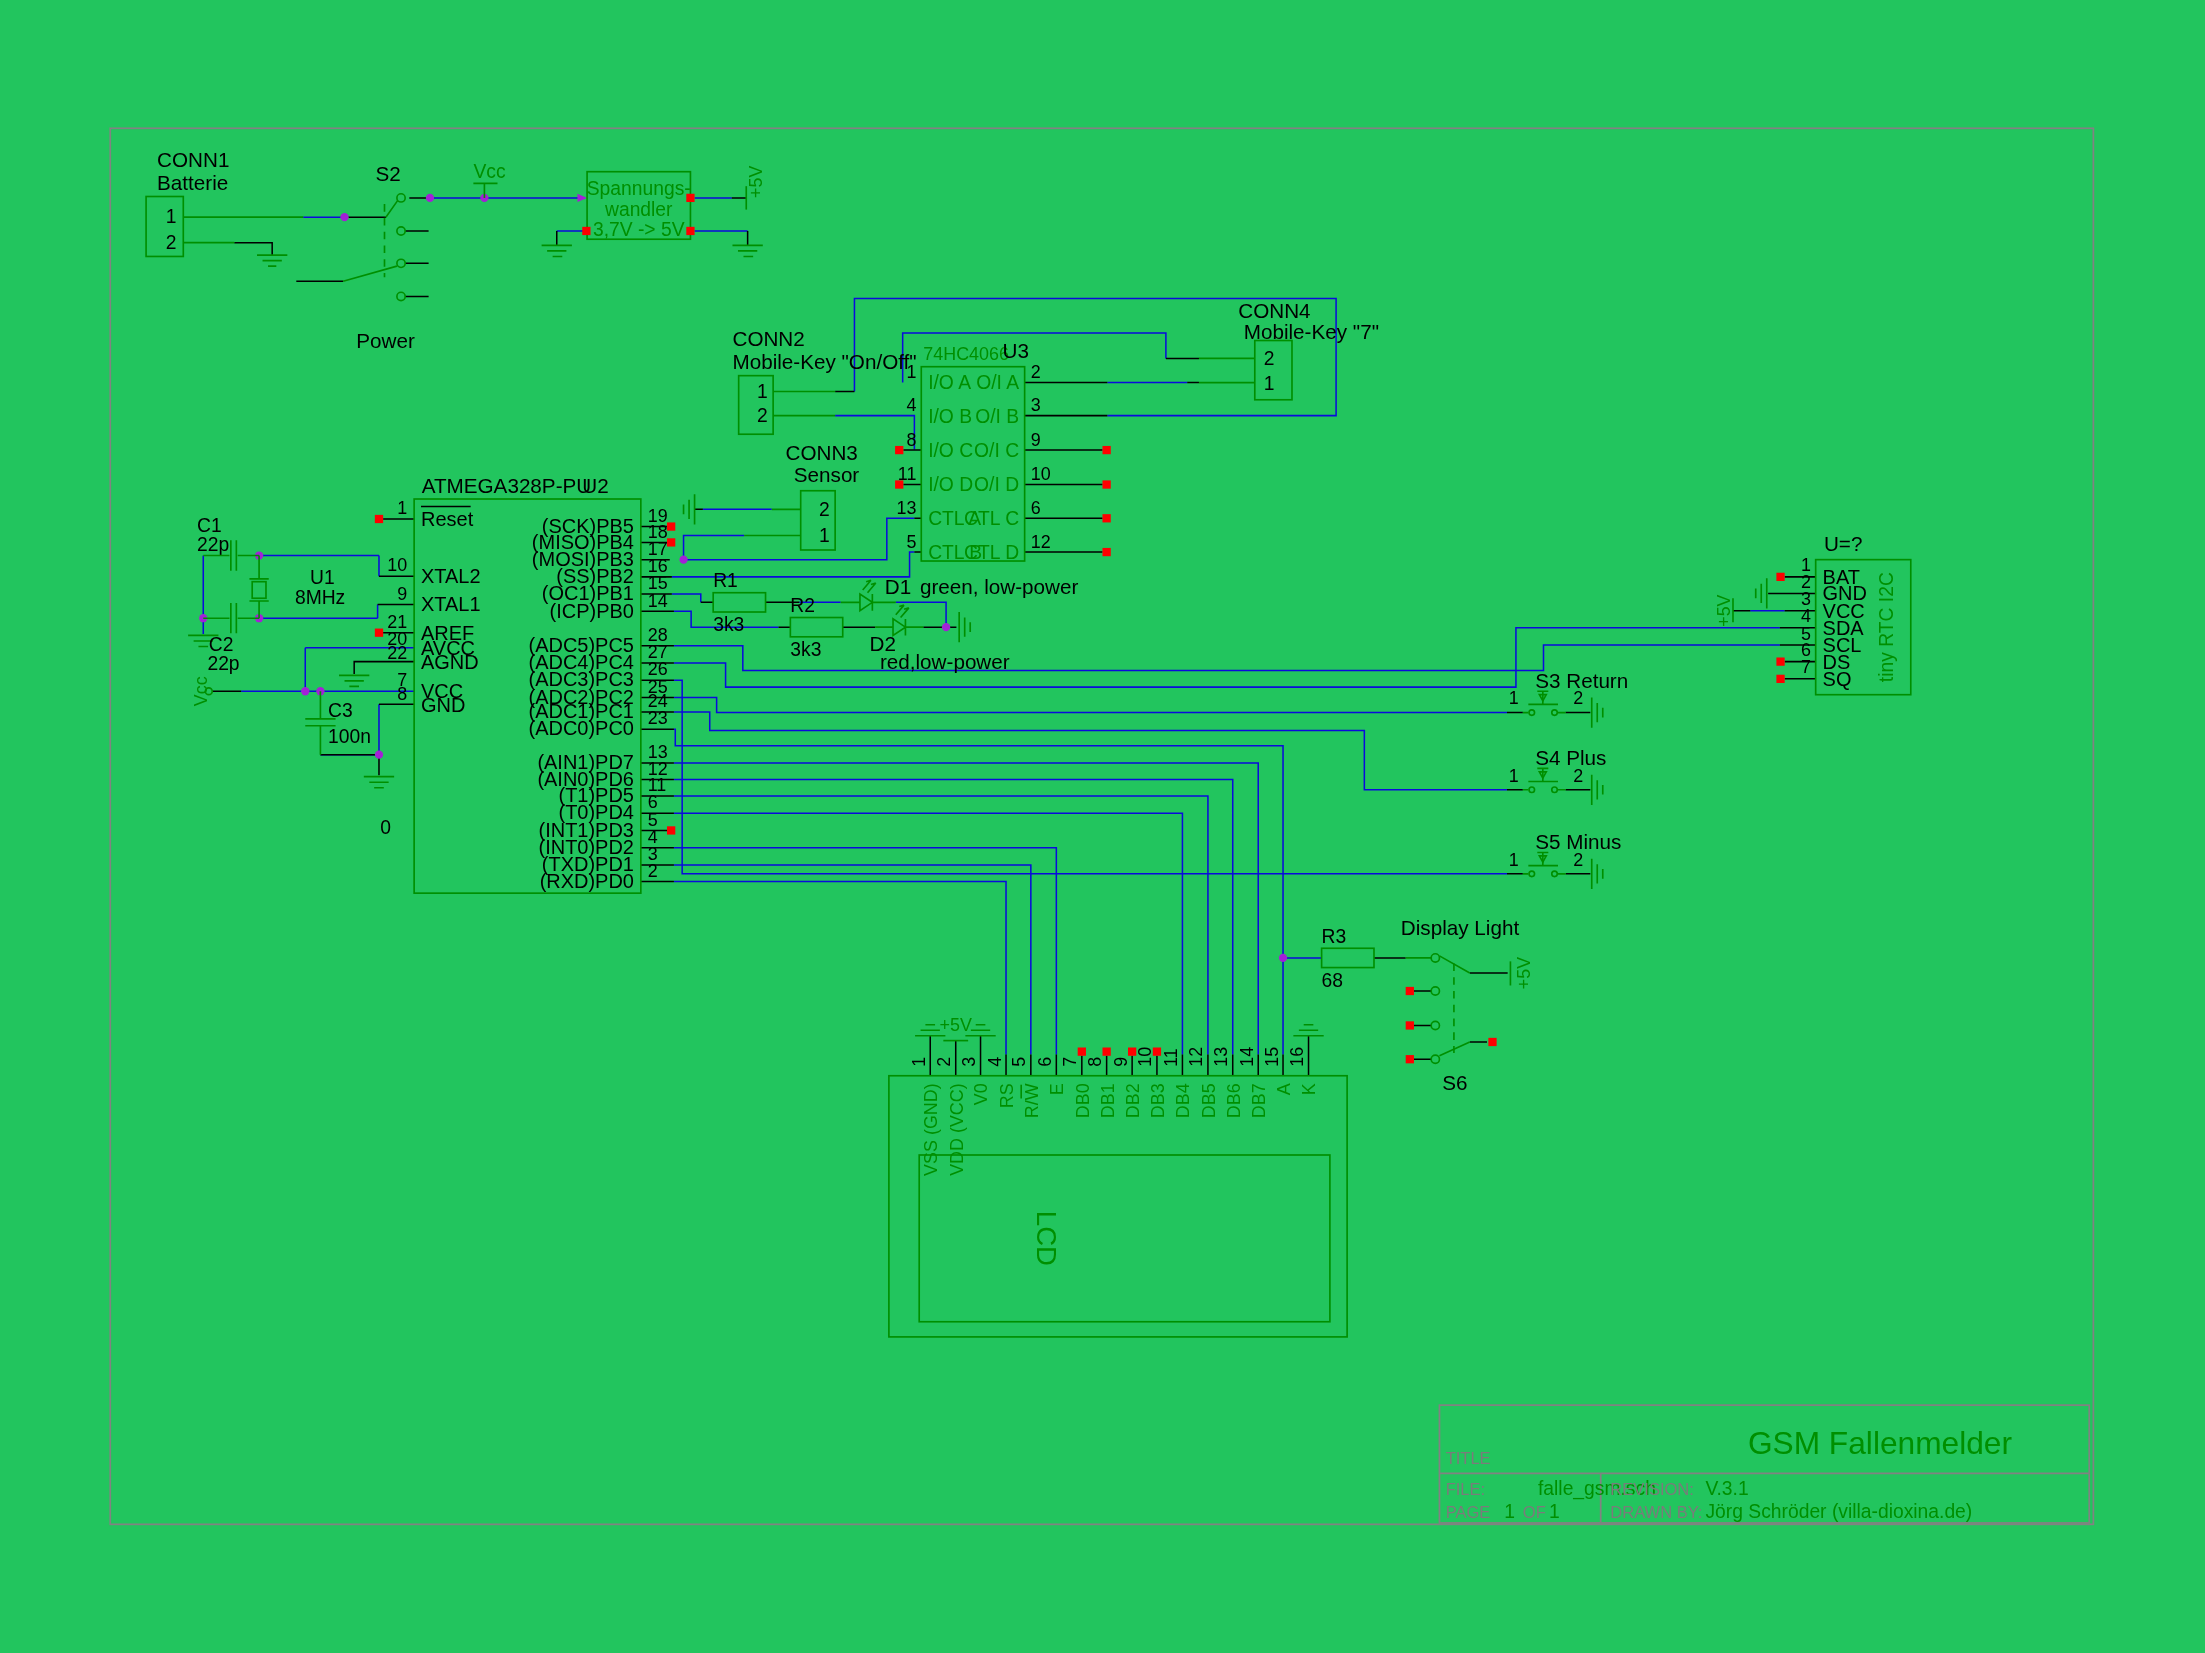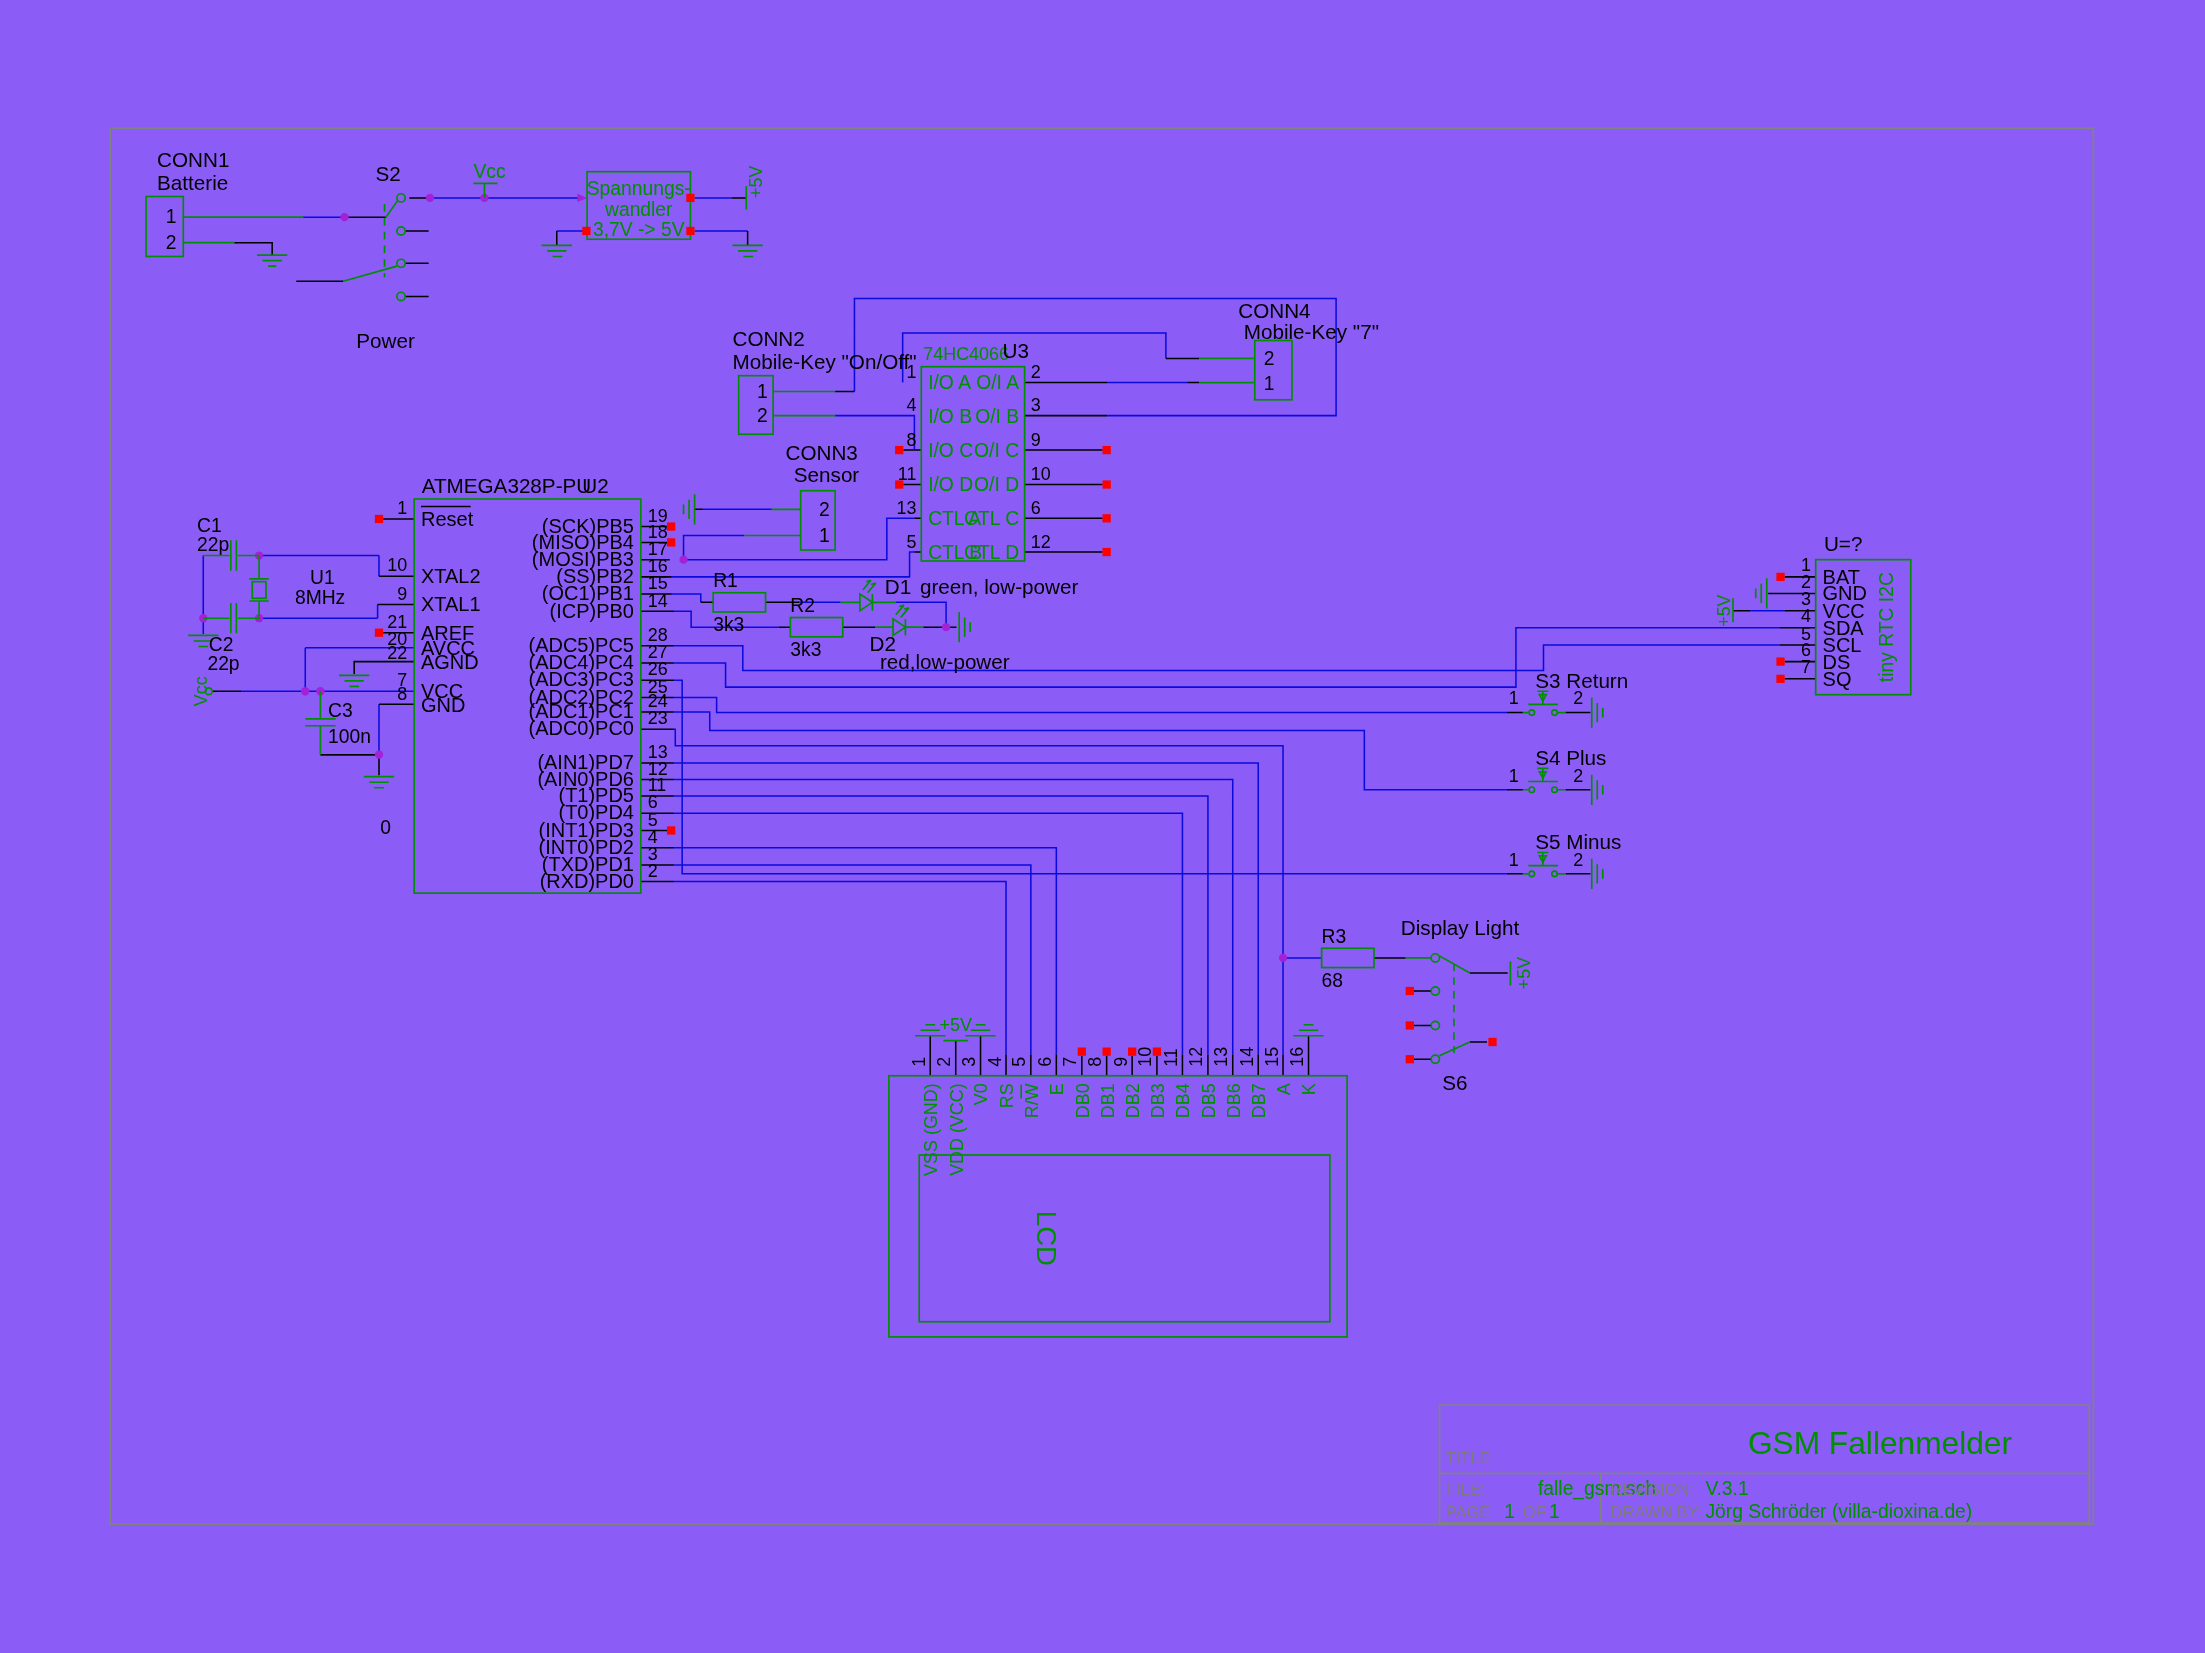--- a/index.html
+++ b/index.html
@@ -1,16 +1,16 @@
 <!DOCTYPE html>
 <html style="font-size:11px"><head>
 <meta charset="utf-8">
 <style>
   html,body{margin:0;padding:0;background:#f0f0f0;}
-  #sheet{position:relative;width:2205px;height:1654px;background:#8b5cf6;}
+  #sheet{position:relative;width:2205px;height:1654px;background:#22c55e;}
   svg{display:block;}
   svg text{font-family:"Liberation Sans","DejaVu Sans",sans-serif;fill:#000;}
   .w{stroke:#0a0adc;stroke-width:2.2;fill:none}
   .k{stroke:#000;stroke-width:2.2;fill:none}
   .g{stroke:#008f00;stroke-width:2.4;fill:none}
   .frame{stroke:#828282;stroke-width:2.5;fill:none}
   .red{fill:#ff0000}
   .dot{fill:#a321d6}
   .gt{fill:#008f00}
   .gray{fill:#7b7b7b}

